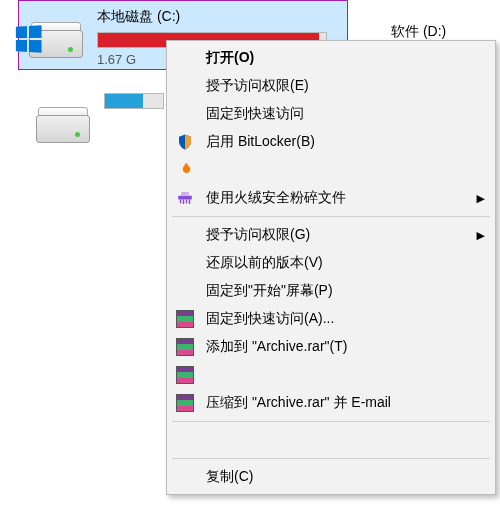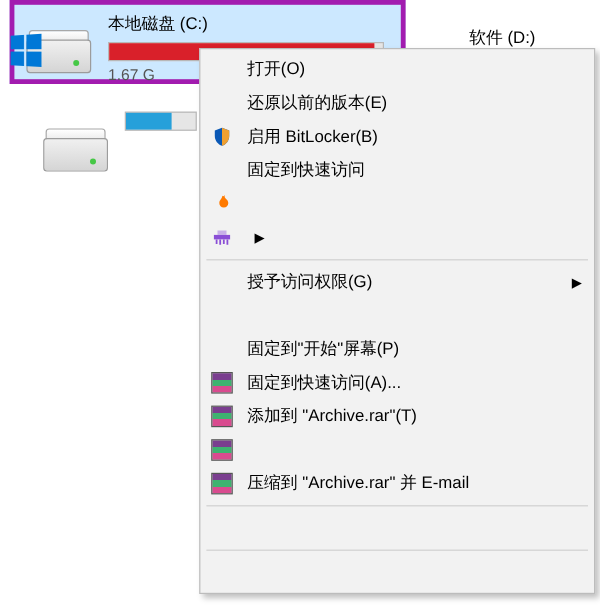--- a/index.html
+++ b/index.html
@@ -20,23 +20,23 @@
     left: 0; top: 0;
     width: 500px;
   }
   .drive {
     position: absolute;
     width: 330px;
     height: 70px;
     padding: 5px 6px;
   }
   .drive.c {
-    left: 8px; top: 0;
+    left: 18px; top: 0;
     background: #cce8ff;
-    border: 4px solid #a21caf;
+    border: 1px solid #a21caf;
   }
   .drive.d {
     left: 385px; top: 16px;
     width: 115px;
     height: 70px;
   }
   .drive.local2 {
     left: 26px; top: 86px;
     width: 160px;
   }
@@ -127,21 +127,21 @@
   .mi .mi-icon {
     width: 22px; height: 22px;
     margin-right: 10px;
     flex-shrink: 0;
     display: flex;
     align-items: center;
     justify-content: center;
     font-size: 15px;
   }
   .mi .mi-label { flex:1; font-size: 14px; white-space: nowrap; }
-  .mi.bold .mi-label { font-weight: 400; }
+  .mi.bold .mi-label { font-weight: 700; }
   .mi .sub {
     font-size: 11px;
     color:#000;
     margin-left: 6px;
   }
   .sep {
     height: 1px;
     background:#d0d0d0;
     margin: 4px 3px;
   }
@@ -209,62 +209,64 @@
 </div>
 
 <div class="ctxmenu">
 
   <div class="mi bold">
     <span class="mi-icon"></span>
     <span class="mi-label">打开(O)</span>
   </div>
   <div class="mi">
     <span class="mi-icon"></span>
-    <span class="mi-label">还原以前的版本(E)</span>
+    <span class="mi-label">授予访问权限(E)</span>
+  </div>
+  <div class="mi">
+    <span class="mi-icon"></span>
+    <span class="mi-label">固定到快速访问</span>
   </div>
   <div class="mi">
     <span class="mi-icon">
       <svg width="18" height="18" viewBox="0 0 24 24">
           <path fill="#0a58b5" d="M12 2l8 3v6c0 5-3.5 9.5-8 11C7.5 20.5 4 16 4 11V5l8-3z"></path>
           <path fill="#f0a030" d="M12 2l8 3v6c0 5-3.5 9.5-8 11V2z"></path>
         </svg>
     </span>
     <span class="mi-label">启用 BitLocker(B)</span>
-  </div>
-  <div class="mi">
-    <span class="mi-icon"></span>
-    <span class="mi-label">固定到快速访问</span>
   </div>
   <div class="mi">
     <span class="mi-icon ico-flame">
       <svg width="18" height="18" viewBox="0 0 24 24">
           <path fill="#ff7a00" d="M12 2c1 4-3 5-3 9 0 3 2 5 5 5s5-2 5-5c0-5-5-4-4-9-1 2-3 2-3 0z"></path>
         </svg>
     </span>
   </div>
   <div class="mi">
     <span class="mi-icon ico-shred">
       <svg width="18" height="18" viewBox="0 0 24 24">
           <rect x="3" y="9" width="18" height="5" fill="#8a4ed6"></rect>
           <path stroke="#8a4ed6" stroke-width="2" d="M6 14v5M10 14v6M14 14v5M18 14v6"></path>
           <path fill="#c8b0e8" d="M7 4h10v5H7z"></path>
         </svg>
     </span>
+    <span class="mi-label">使用火绒安全粉碎文件</span>
     <span class="sub">▶</span>
   </div>
 
   <div class="sep"></div>
 
   <div class="mi">
     <span class="mi-icon"></span>
     <span class="mi-label">授予访问权限(G)</span>
     <span class="sub">▶</span>
   </div>
   <div class="mi">
     <span class="mi-icon"></span>
+    <span class="mi-label">还原以前的版本(V)</span>
   </div>
   <div class="mi">
     <span class="mi-icon"></span>
     <span class="mi-label">固定到"开始"屏幕(P)</span>
   </div>
   <div class="mi">
     <span class="mi-icon">
         <span class="ico-rar"></span>
       </span>
     <span class="mi-label">固定到快速访问(A)...</span>
@@ -290,14 +292,15 @@
   <div class="sep"></div>
 
   <div class="mi">
     <span class="mi-icon"></span>
   </div>
 
   <div class="sep"></div>
 
   <div class="mi">
     <span class="mi-icon"></span>
+    <span class="mi-label">复制(C)</span>
   </div>
 </div>
 
 </body></html>

